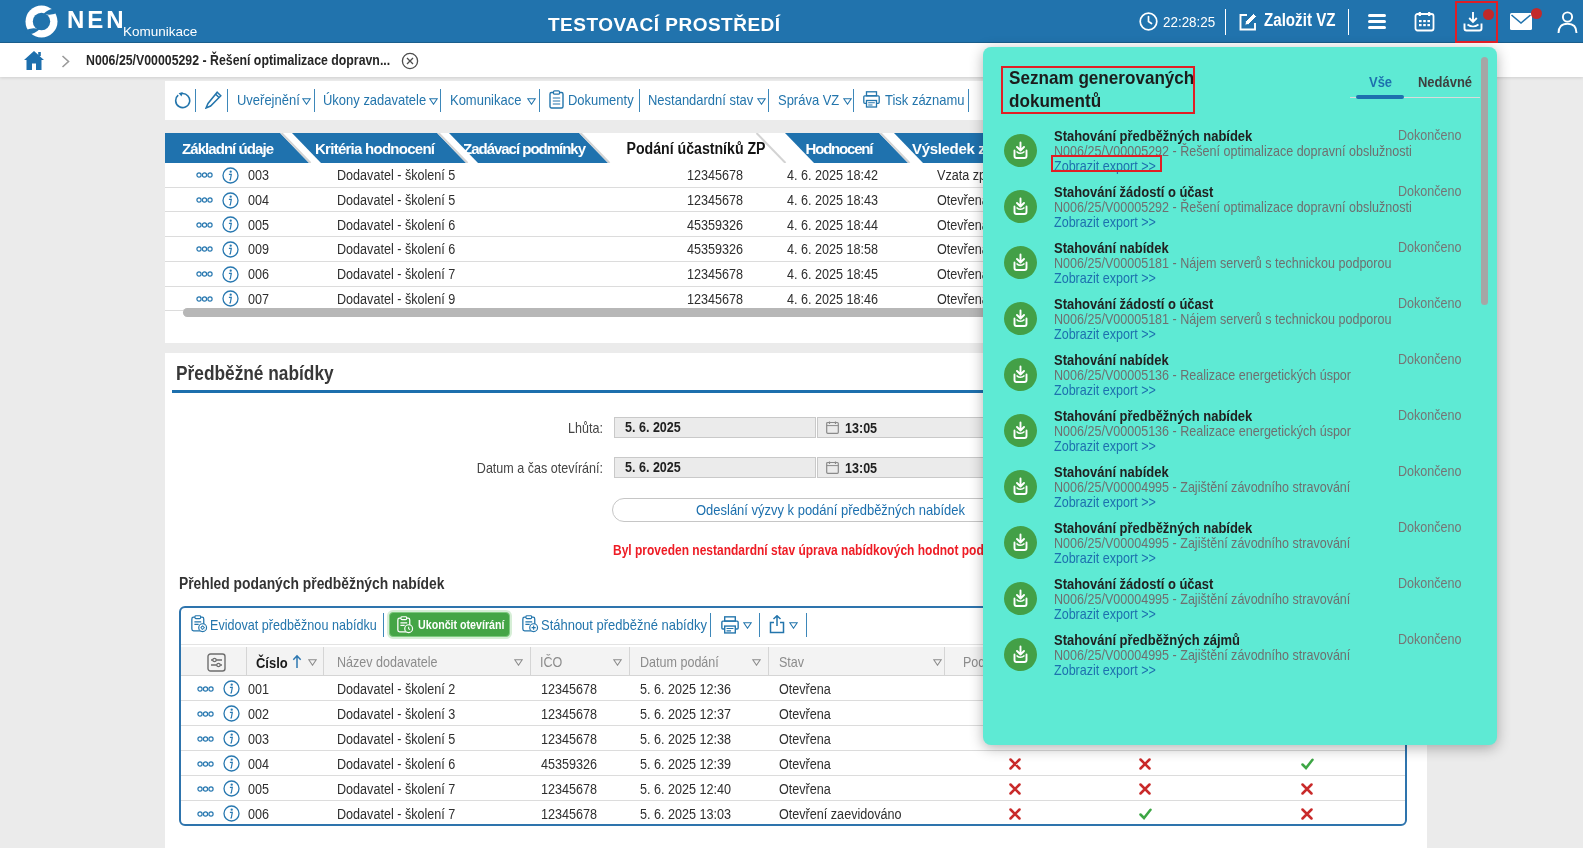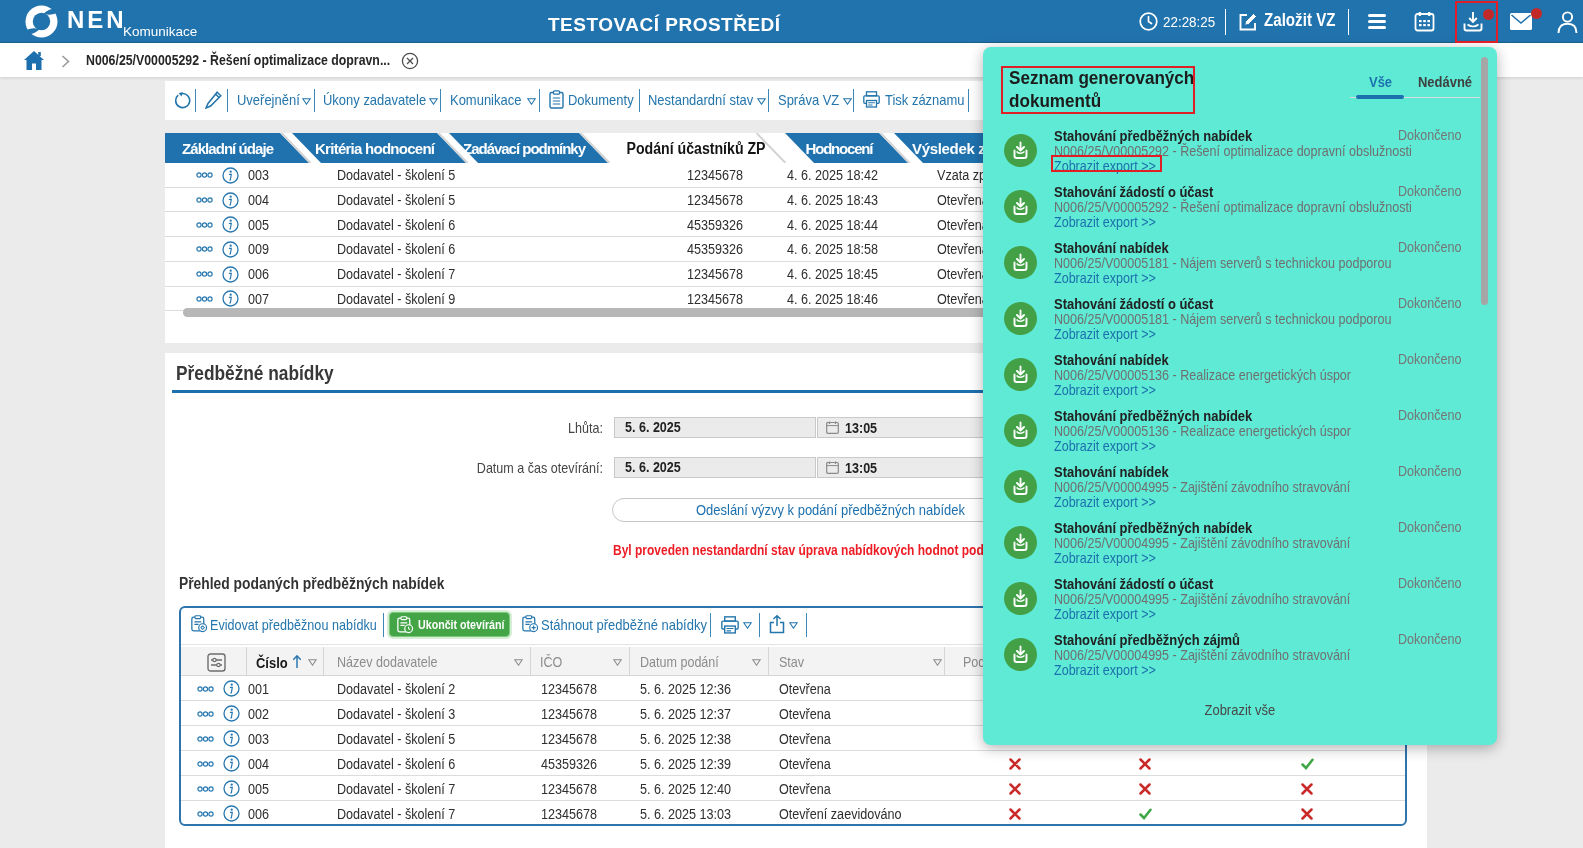--- a/index.html
+++ b/index.html
@@ -641,18 +641,17 @@
 <svg class="a" style="left:21px;top:591px" width="33" height="33" viewBox="0 0 33 33">
 <circle cx="16.5" cy="16.5" r="16.5" fill="#43a047"></circle>
 <path d="M16.5 8.5 V16 M13 13 L16.5 16.5 L20 13" fill="none" stroke="#fff" stroke-width="1.9" stroke-linecap="round" stroke-linejoin="round"></path>
 <path d="M10.5 16.5 V22 Q10.5 24 12.5 24 H20.5 Q22.5 24 22.5 22 V16.5" fill="none" stroke="#fff" stroke-width="1.9" stroke-linecap="round"></path>
 <path d="M12.5 17.5 Q16.5 21 20.5 17.5" fill="none" stroke="#fff" stroke-width="1.6"></path>
 </svg>
 <div class="itm-t" style="left:71px;top:584px">Stahování předběžných zájmů</div>
 <div class="itm-d" style="right:36px;top:584px">Dokončeno</div>
 <div class="itm-s" style="left:71px;top:600px">N006/25/V00004995 - Zajištění závodního stravování</div>
 <div class="itm-l" style="left:71px;top:615px">Zobrazit export &gt;&gt;</div>
-<div class="a" style="left:0;top:654px;width:514px;text-align:center;font-size:15px;color:#484848"><span class="txc">Zobrazit vše</span></div>
 </div>
 
 <div class="redbox" style="left:1455px;top:1px;width:43px;height:42px"></div>
 <div class="redbox" style="left:1001px;top:66px;width:194px;height:48px"></div>
 <div class="redbox" style="left:1051px;top:155px;width:111px;height:17px"></div>
 
 </body></html>

